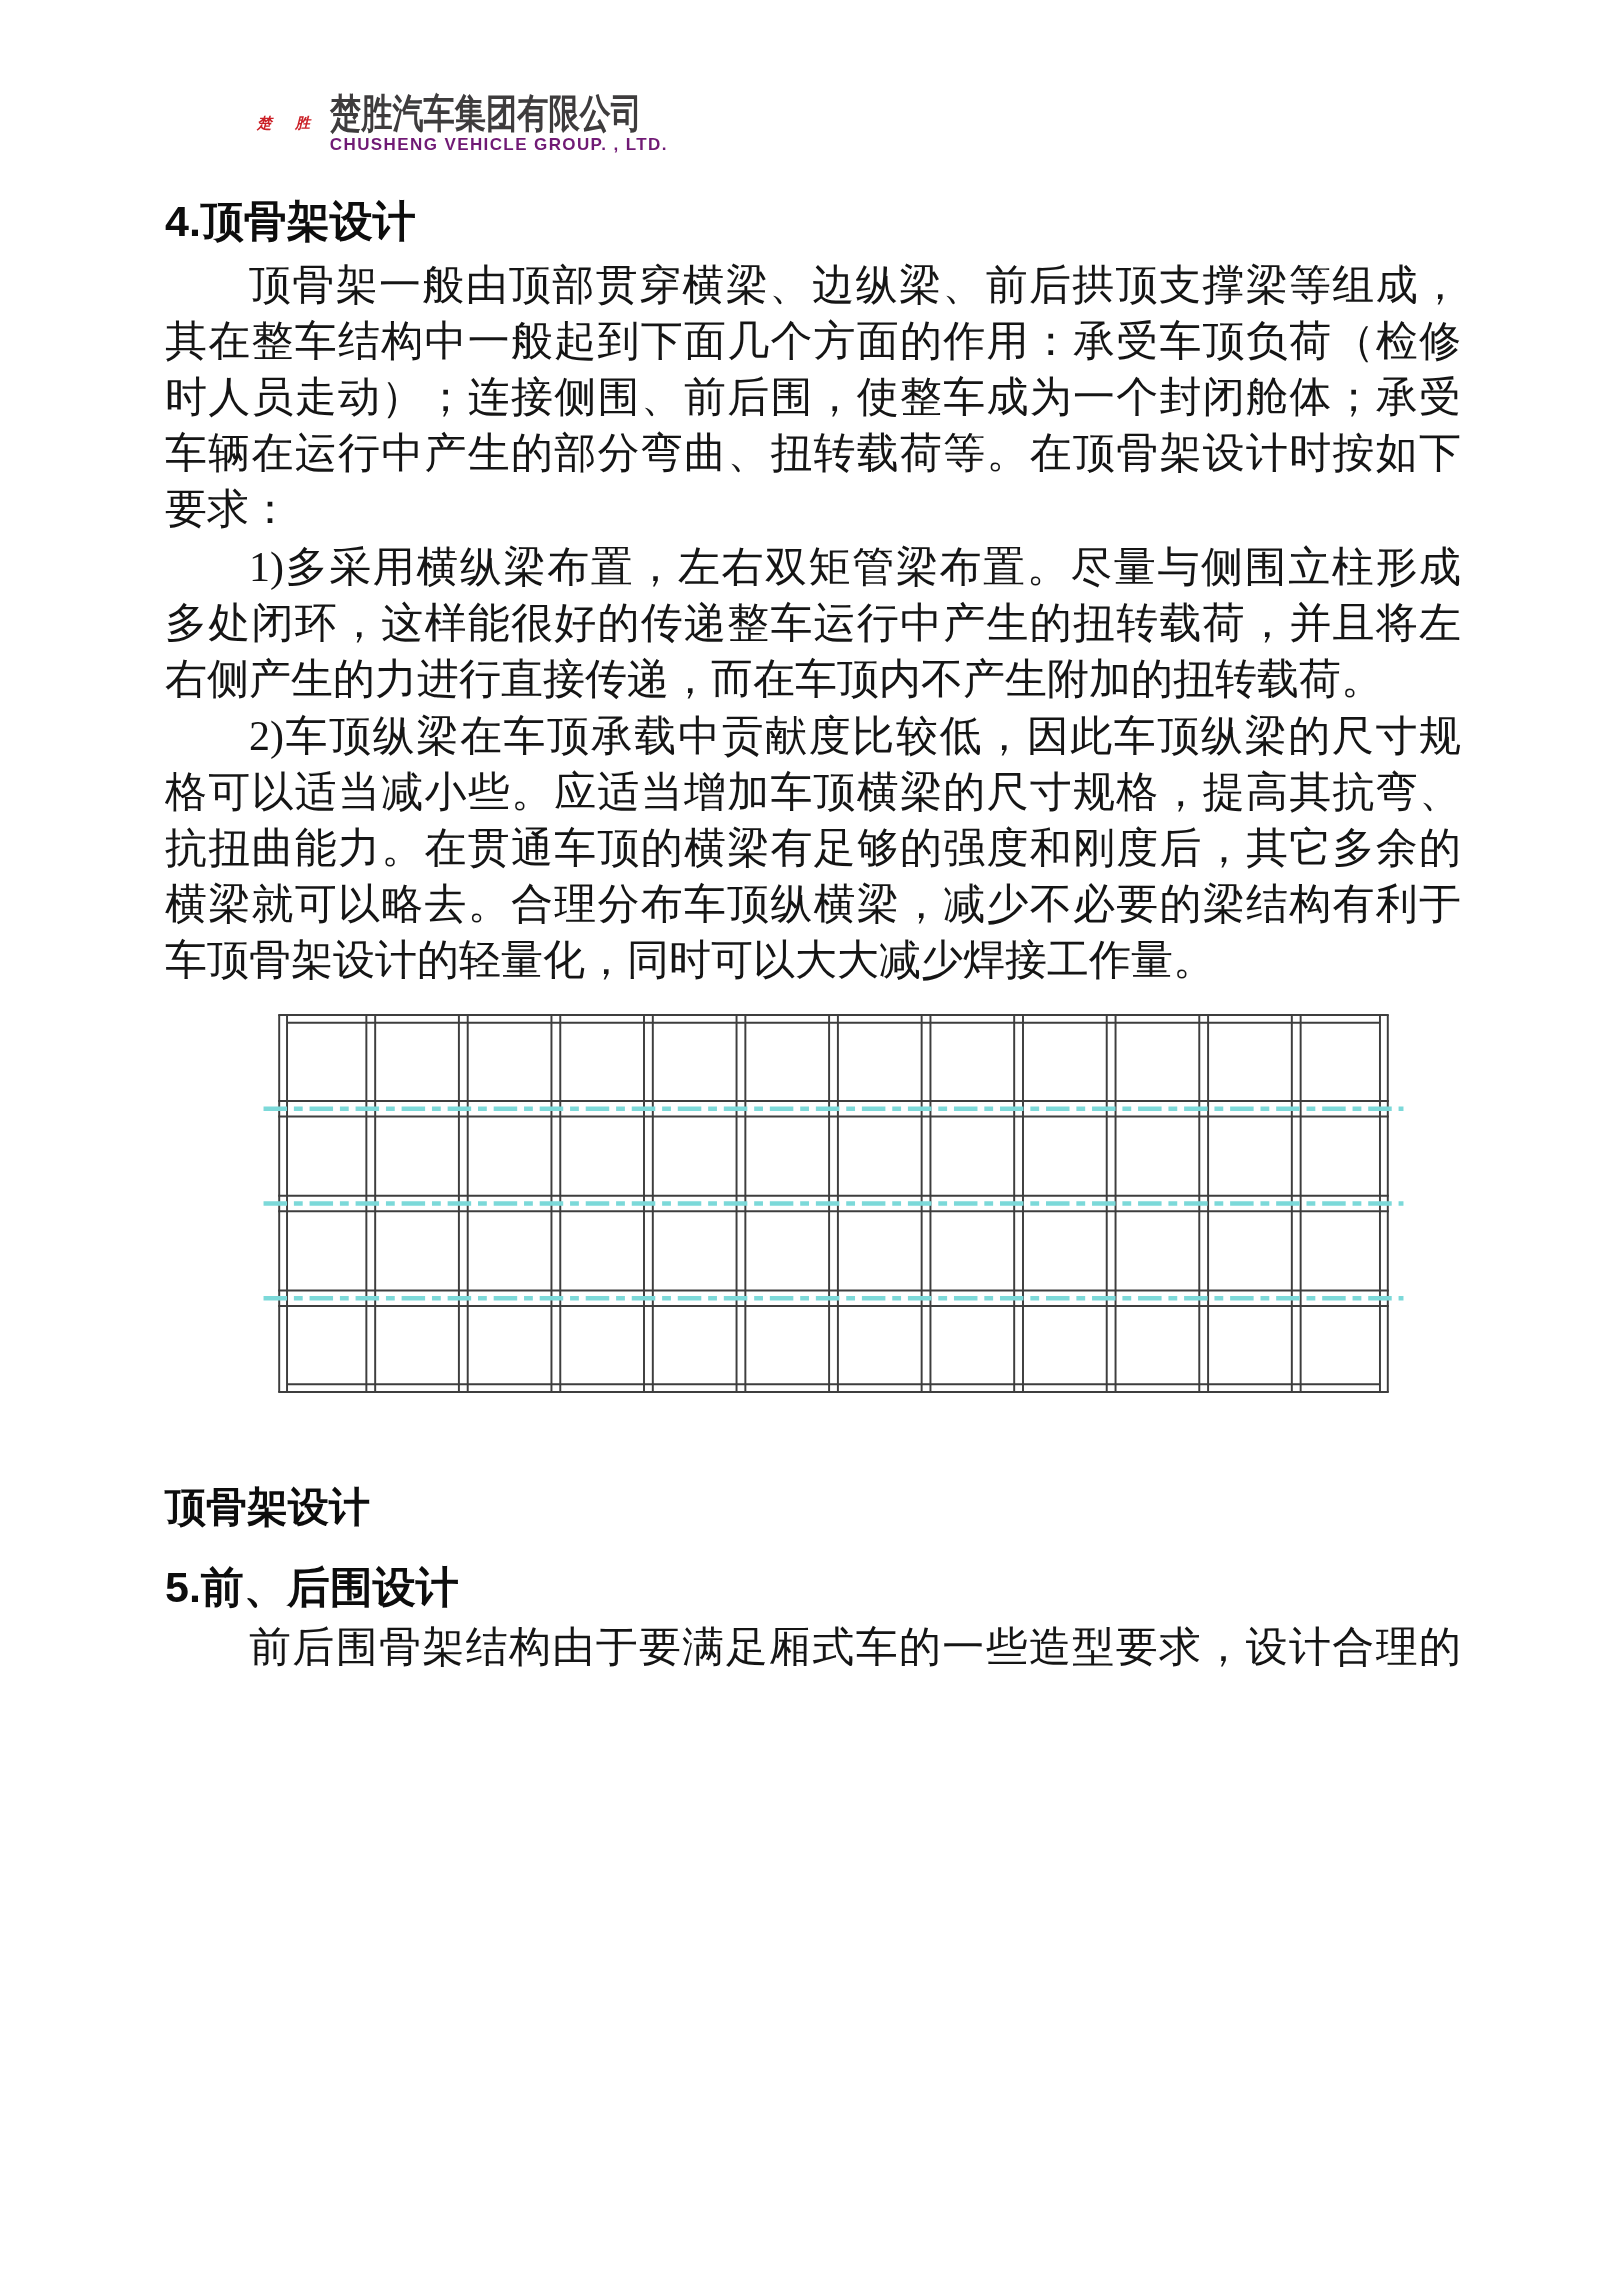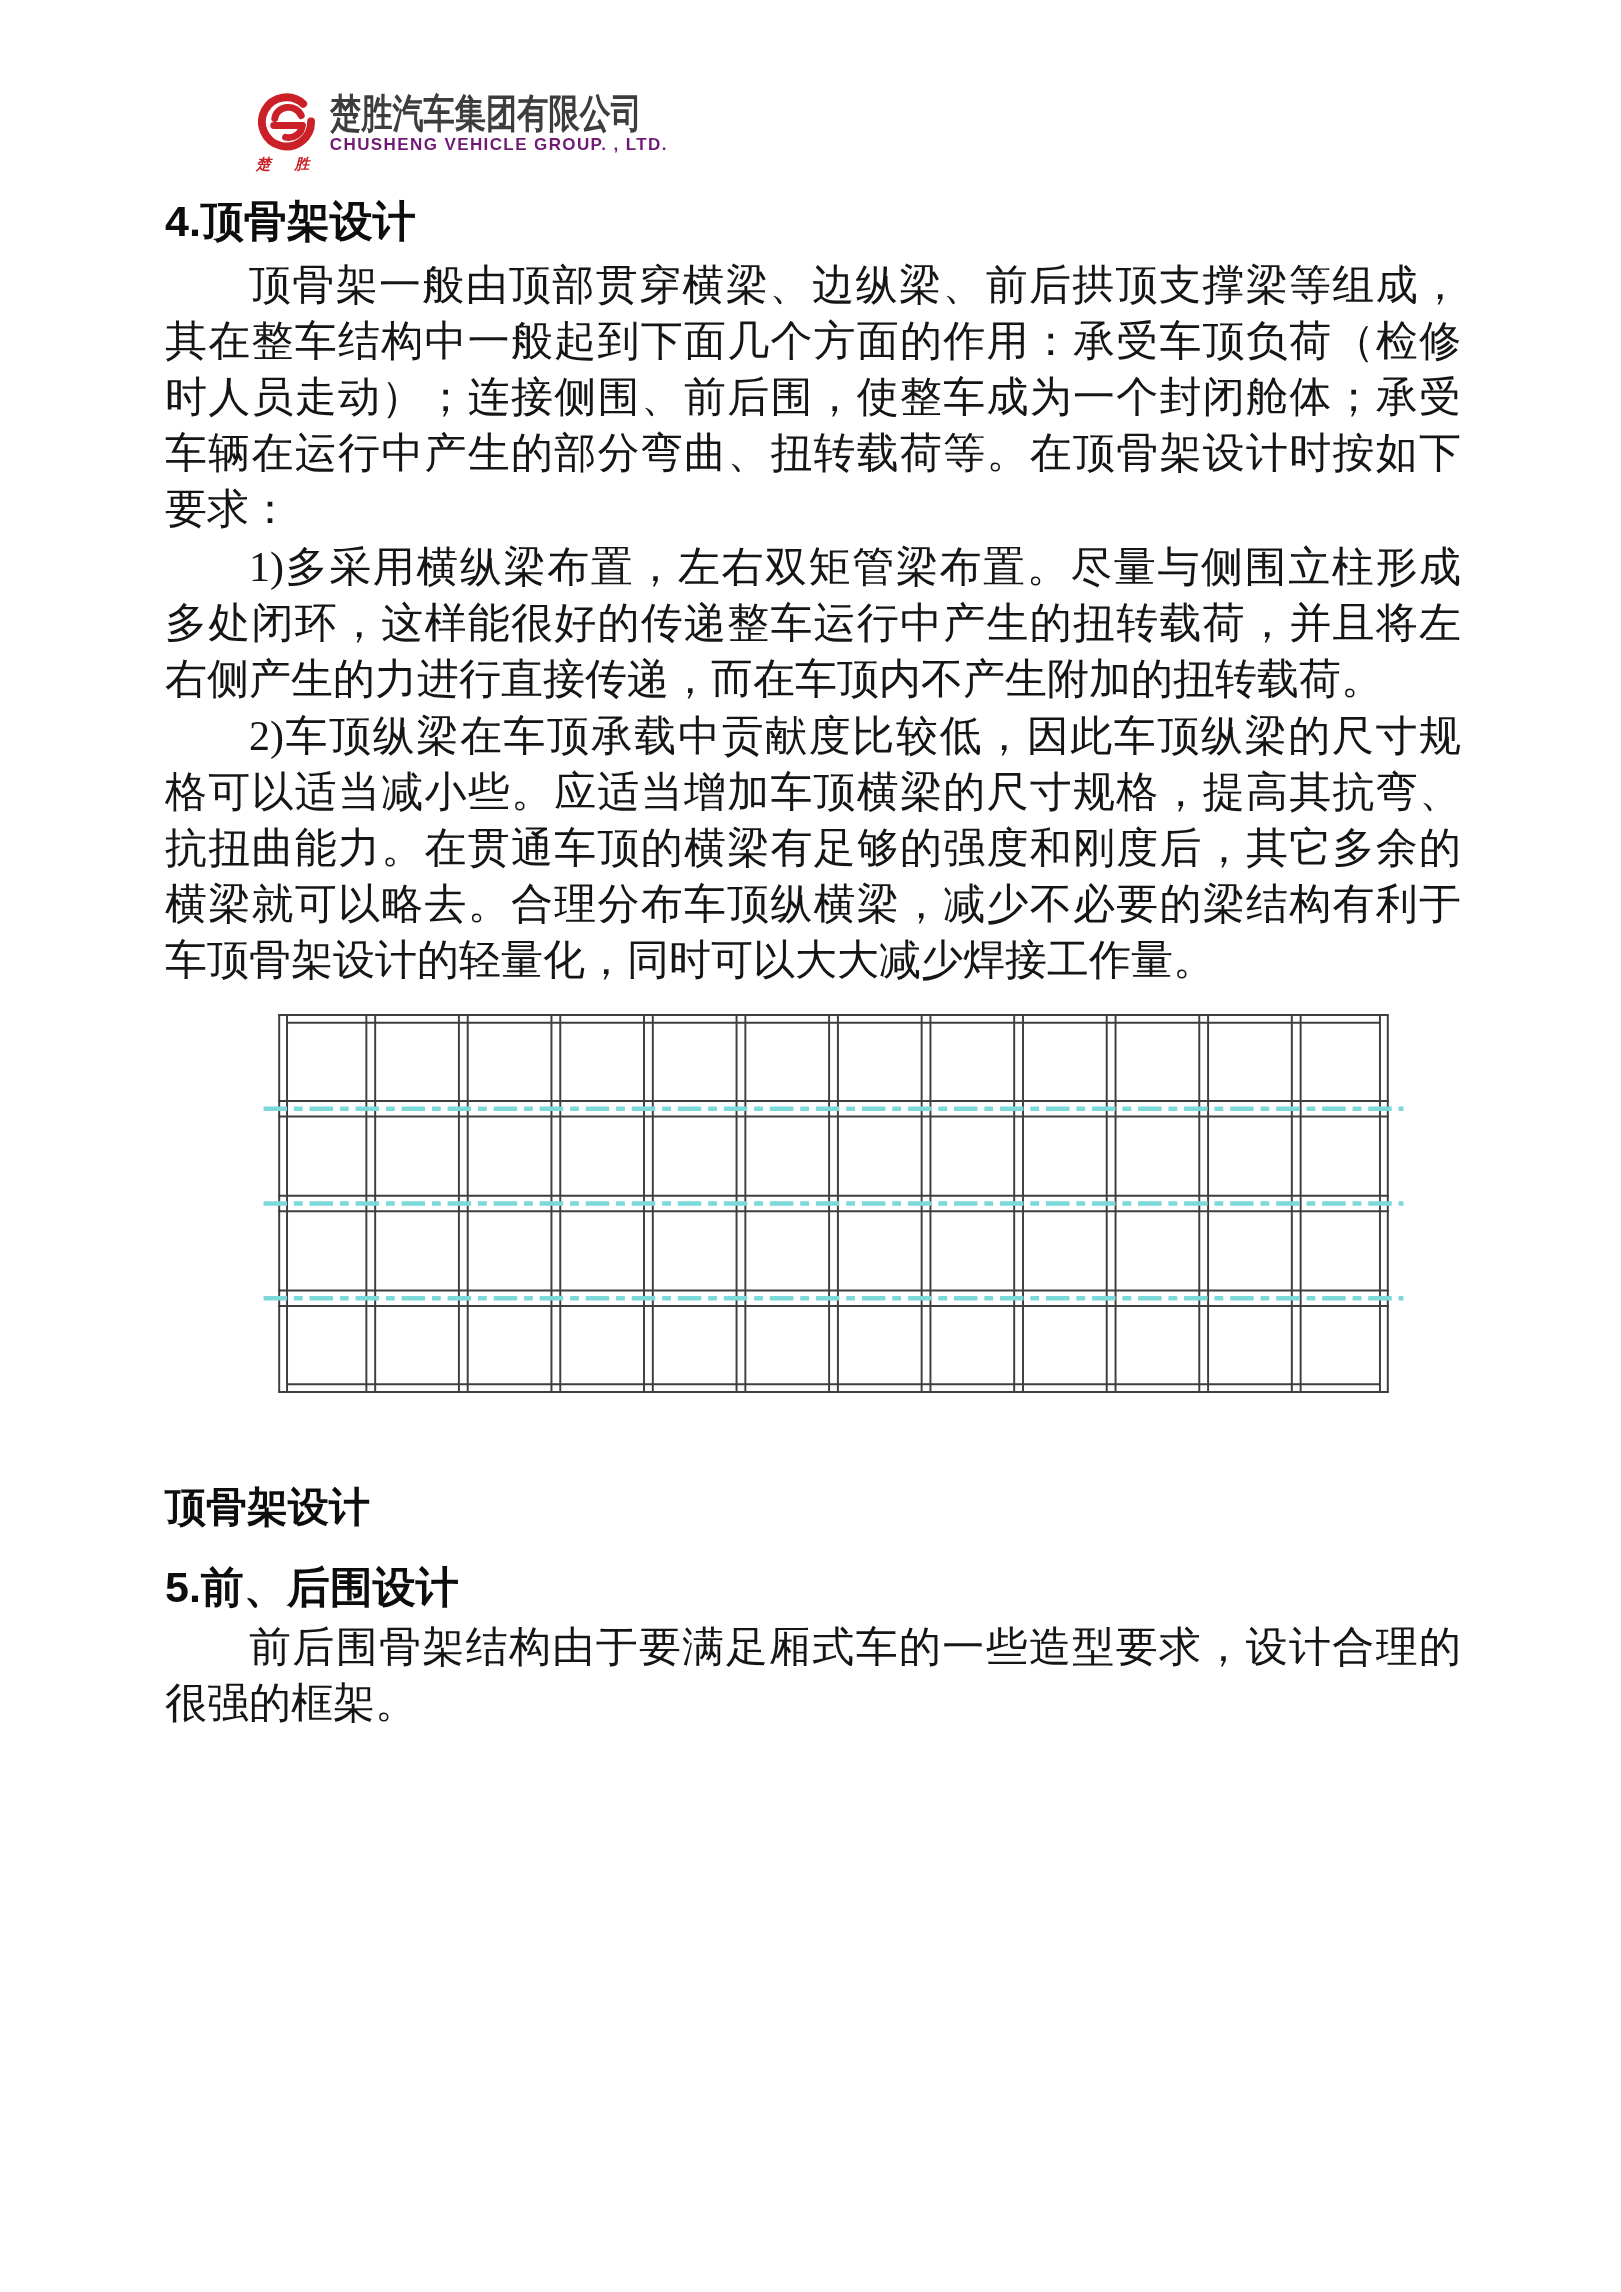--- a/index.html
+++ b/index.html
@@ -7,21 +7,21 @@
     position:relative;
     width:1621px;height:2293px;
     background:#ffffff;
     margin:0 auto;
     overflow:hidden;
     font-family:"Liberation Serif","DejaVu Serif",serif;
     color:#151515;
   }
   
   #logo{position:absolute;left:257px;top:92px;display:flex;align-items:flex-start;}
-  #logo-icon-wrap{width:61px;display:flex;flex-direction:column;align-items:center;}
+  #logo-icon-wrap{width:61px;display:flex;flex-direction:row;align-items:center;}
   #logo-icon-caption{
     font-family:"Liberation Sans","DejaVu Sans",sans-serif;
     font-weight:bold;font-size:14.7px;letter-spacing:9.8px;
     margin-top:2px;white-space:nowrap;font-style:italic;
   }
   #logo-text{margin-left:11.8px;}
   #logo-zh{
     font-family:"Liberation Sans","DejaVu Sans",sans-serif;
     font-weight:bold;font-size:40px;line-height:43px;white-space:nowrap;
     transform:scaleX(0.78);transform-origin:left center;letter-spacing:0px;
@@ -136,17 +136,16 @@
       <line x1="0" y1="298.25" x2="1134" y2="298.25" stroke="#3e3e3e" stroke-width="2"></line>
       <line x1="-15" y1="290.25" x2="1149" y2="290.25" stroke="#7cd9d9" stroke-width="4.5" stroke-dasharray="24 7 9 7"></line>
     </svg>
 
   <div class="content" id="figure-caption" style="top:1480px">顶骨架设计</div>
 
   <div class="content h-sec" style="top:1560px">5.前、后围设计</div>
 
   <div class="content para" style="top:1619px">
     <div class="line j indent">前后围骨架结构由于要满足厢式车的一些造型要求，设计合理的</div>
-    <div class="line">很强的框架。</div>
   </div>
 
 </div>
 
 
 </body></html>

